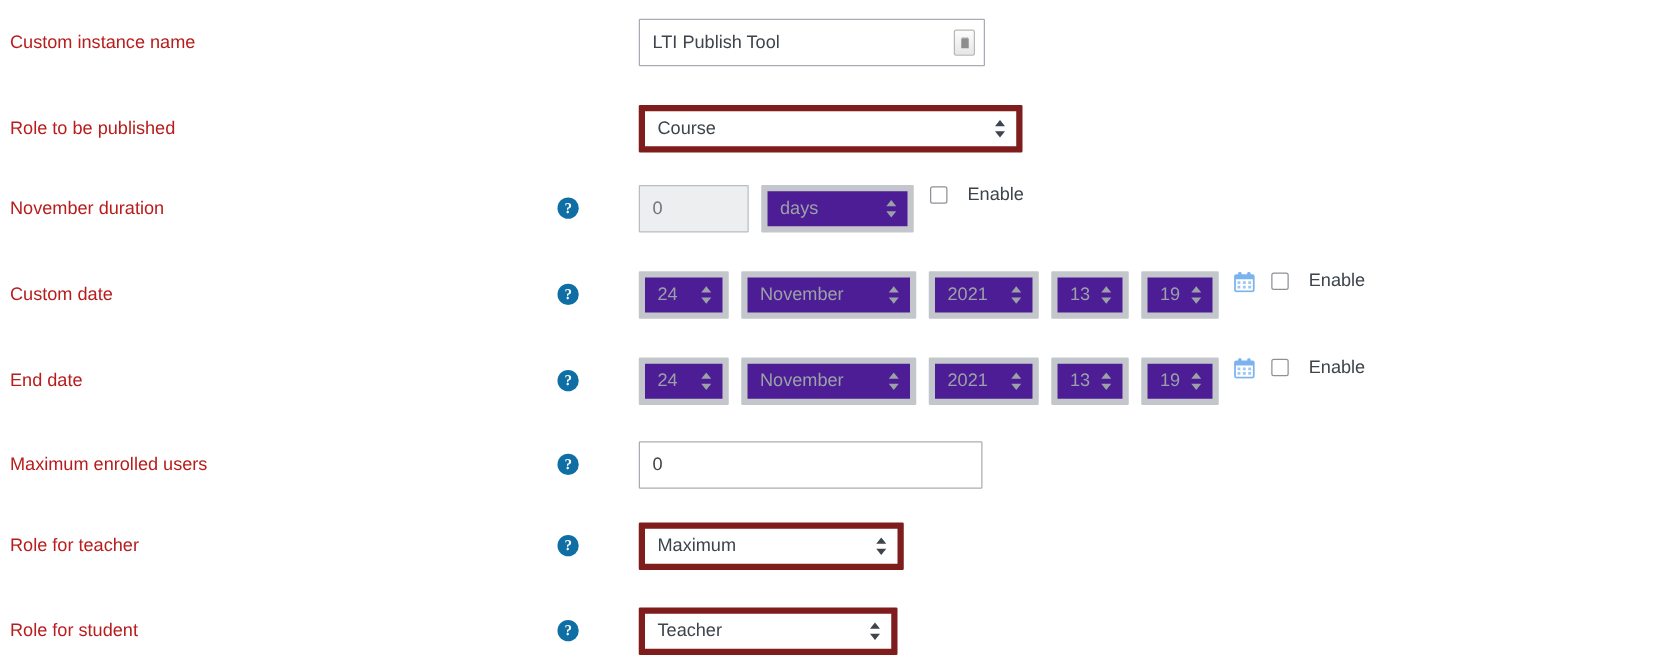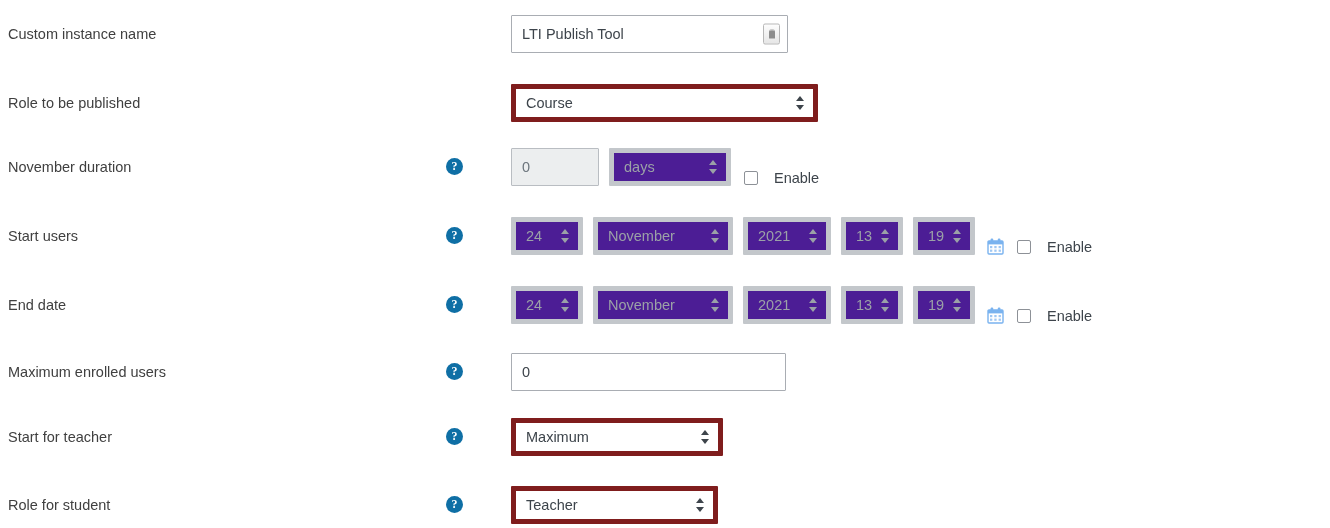--- a/index.html
+++ b/index.html
@@ -25,21 +25,21 @@
     left: 0;
     width: 1330px;
     height: 50px;
     display: flex;
     align-items: center;
   }
   .label {
     position: absolute;
     left: 8px;
     width: 420px;
-    color: #404040;
+    color: #b91c1c;
     font-size: 14.5px;
     line-height: 18px;
     white-space: nowrap;
   }
   .help-icon {
     position: absolute;
     left: 446px;
     width: 17px;
     height: 17px;
     border-radius: 50%;
@@ -50,21 +50,21 @@
     line-height: 17px;
     text-align: center;
     font-family: "Liberation Serif", serif;
     cursor: pointer;
     user-select: none;
   }
   .controls {
     position: absolute;
     left: 493px;
     display: flex;
-    align-items: flex-end;
+    align-items: flex-start;
     padding-left: 18px;
   }
 
   
   .txt {
     box-sizing: border-box;
     height: 38px;
     border: 1px solid #a9adb3;
     background: #ffffff;
     color: #3d444b;
@@ -227,21 +227,21 @@
         <span class="arrows"></span>
       </div>
       <div class="check-wrap">
         <span class="cbox"></span>
         <span class="check-label">Enable</span>
       </div>
     </div>
   </div>
 
   <div class="row" style="top:211px;">
-    <div class="label">Start users</div>
+    <div class="label">Custom date</div>
     <div class="help-icon" style="top:16px;">?</div>
     <div class="controls">
       <div class="sel disabled" style="width:72px;">
         <span>24</span>
         <span class="arrows"></span>
       </div>
       <div class="sel disabled" style="width:140px; margin-left:10px;">
         <span>November</span>
         <span class="arrows"></span>
       </div>
@@ -325,21 +325,21 @@
 
   <div class="row" style="top:347px;">
     <div class="label">Maximum enrolled users</div>
     <div class="help-icon" style="top:16px;">?</div>
     <div class="controls">
       <input class="txt" style="width: 275px;" value="0">
     </div>
   </div>
 
   <div class="row" style="top:412px;">
-    <div class="label">Start for teacher</div>
+    <div class="label">Role for teacher</div>
     <div class="help-icon" style="top:16px;">?</div>
     <div class="controls">
       <div class="sel" style="width:212px;">
         <span>Maximum</span>
         <span class="arrows"></span>
       </div>
     </div>
   </div>
 
   <div class="row" style="top:480px;">

